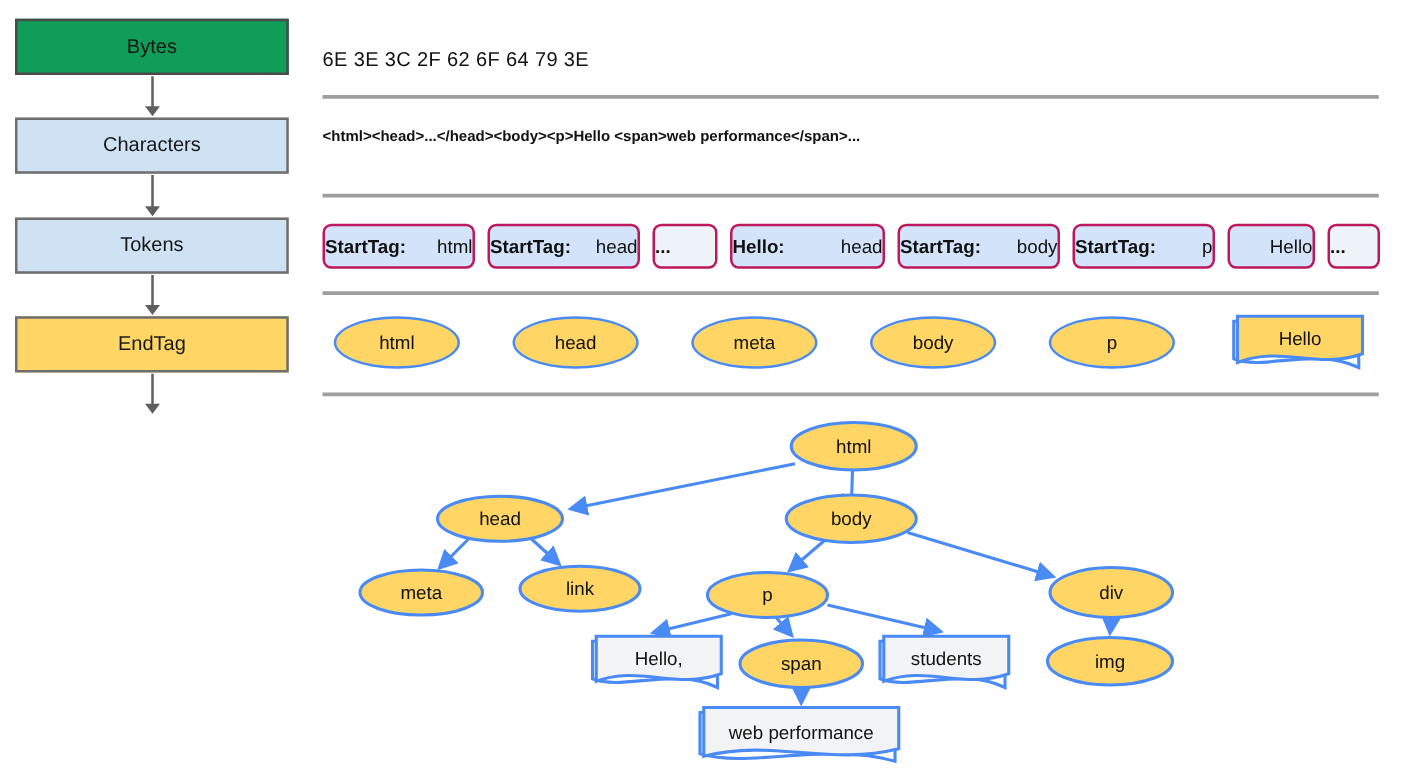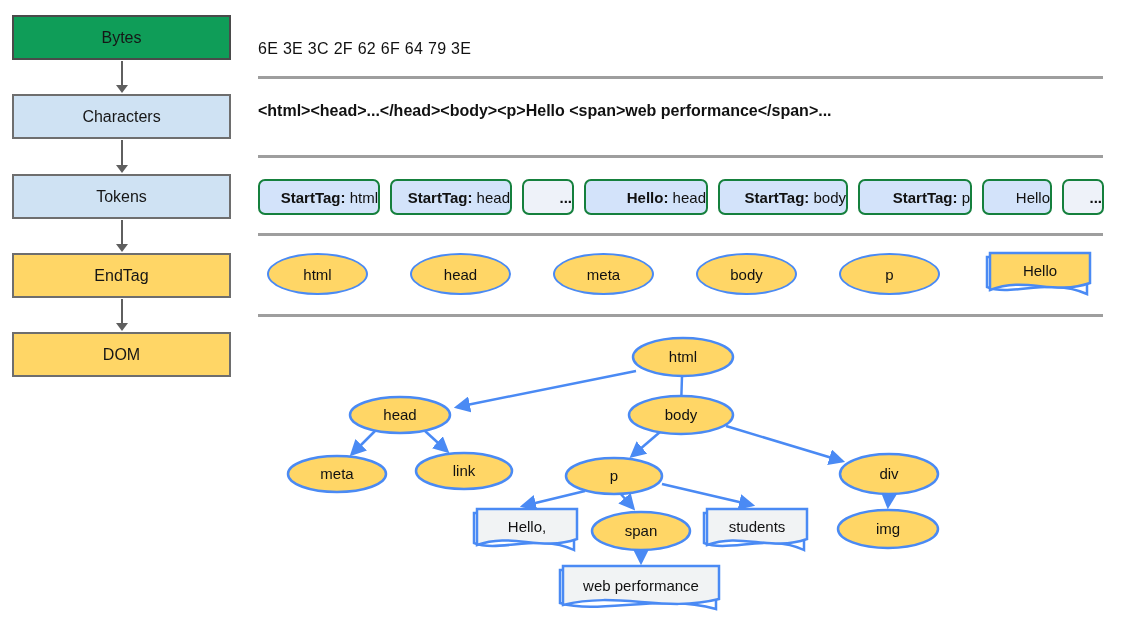--- a/index.html
+++ b/index.html
@@ -18,27 +18,27 @@
   .varrow{position:absolute;left:115px;width:14px;}
   .varrow .shaft{position:absolute;left:6px;top:0;bottom:6px;width:2px;background:#5f5f5f;}
   .varrow .tri{position:absolute;left:1px;bottom:0;width:0;height:0;
                border-left:6px solid transparent;border-right:6px solid transparent;
                border-top:8px solid #5f5f5f;}
 
   .divider{position:absolute;left:258px;width:845px;height:3px;background:#9e9e9e;}
 
   .hexline{position:absolute;left:258px;width:800px;font-size:16px;color:#111;
            letter-spacing:0.3px;white-space:nowrap;}
-  .charsline{position:absolute;left:258px;top:102px;width:840px;font-size:16px;
+  .charsline{position:absolute;left:258px;top:102px;width:840px;font-size:12px;
              font-weight:bold;color:#111;white-space:nowrap;}
 
   
   .tokrow{position:absolute;left:258px;top:179px;width:845px;display:flex;gap:10px;}
-  .tok{height:36px;border:2px solid #15803d;border-radius:7px;background:#d3e3fa;
-       box-sizing:border-box;display:flex;align-items:center;justify-content:flex-end;
+  .tok{height:36px;border:2px solid #be185d;border-radius:7px;background:#d3e3fa;
+       box-sizing:border-box;display:flex;align-items:center;justify-content:space-between;
        font-size:15px;color:#111;flex:0 0 auto;}
   .tok .b{font-weight:bold;}
   .tok .rest{white-space:pre;}
   .tok.light{background:#eef2f9;}
 
   
   .nodeell{position:absolute;top:253px;width:101px;height:42px;background:#ffd666;
            border:2.5px solid #4a8af4;border-radius:50%;box-sizing:border-box;
            display:flex;align-items:center;justify-content:center;font-size:15px;color:#111;}
 
@@ -54,23 +54,20 @@
       <span>Bytes</span>
     </div>
   <div class="stagebox lblue" style="top:174px">
       <span>Tokens</span>
     </div>
   <div class="stagebox lblue" style="top:94px">
       <span>Characters</span>
     </div>
   <div class="stagebox yellow" style="top:253px">
       <span>EndTag</span>
-    </div>
-  <div class="stagebox yellow" style="top:332px">
-      <span>DOM</span>
     </div>
 
   <div class="varrow" style="top:61px;height:32px">
       <div class="shaft"></div>
       <div class="tri"></div>
     </div>
   <div class="varrow" style="top:140px;height:33px">
       <div class="shaft"></div>
       <div class="tri"></div>
     </div>

